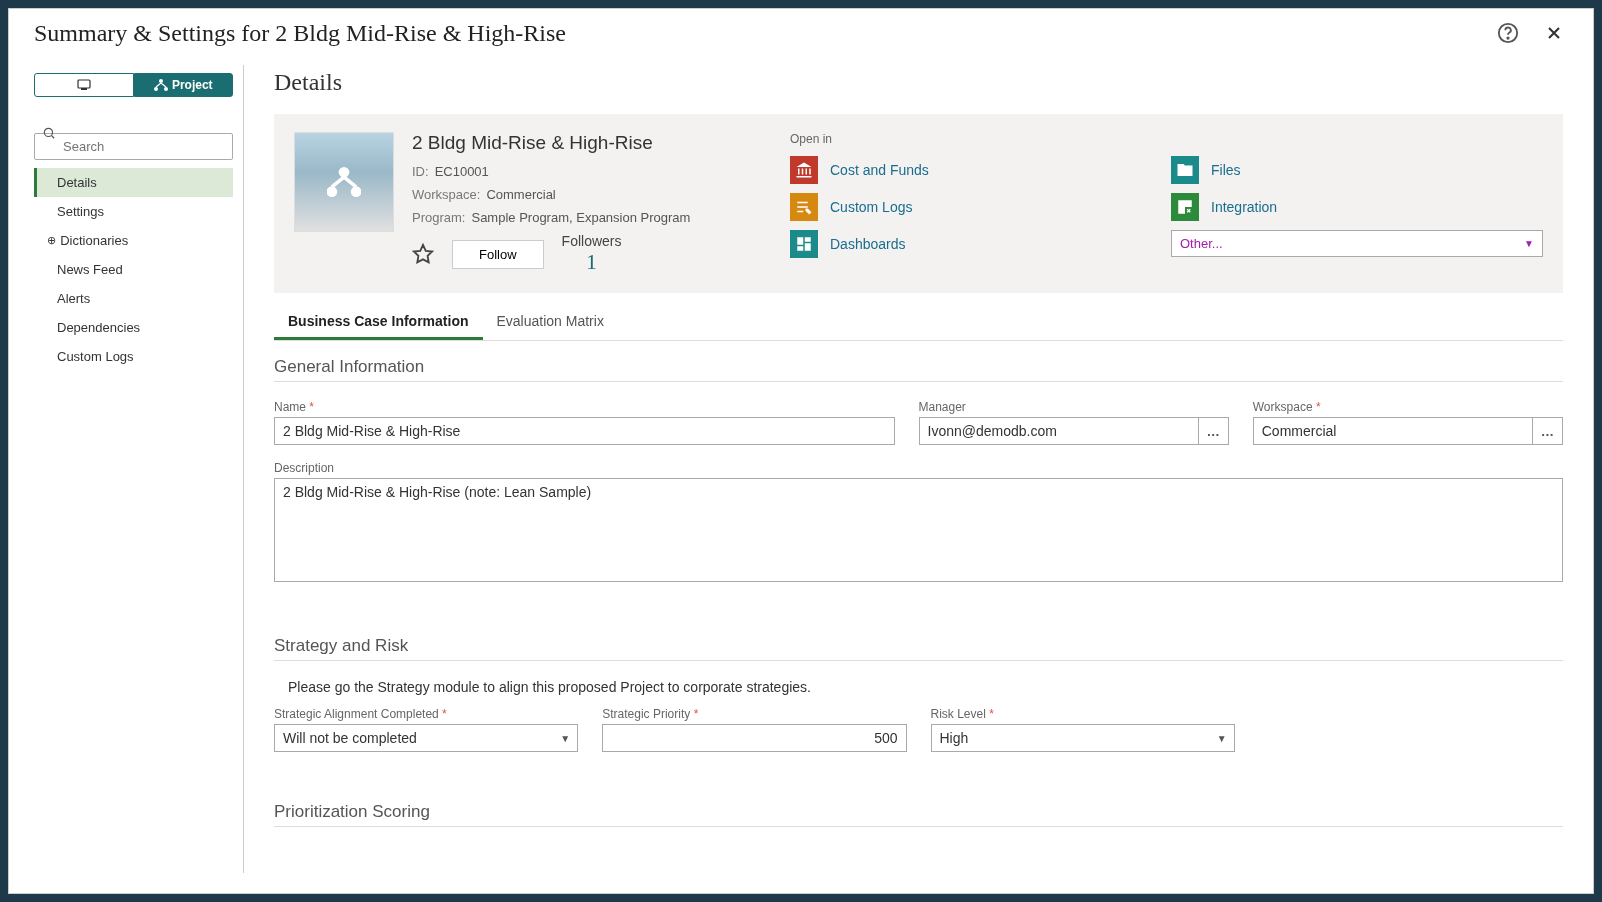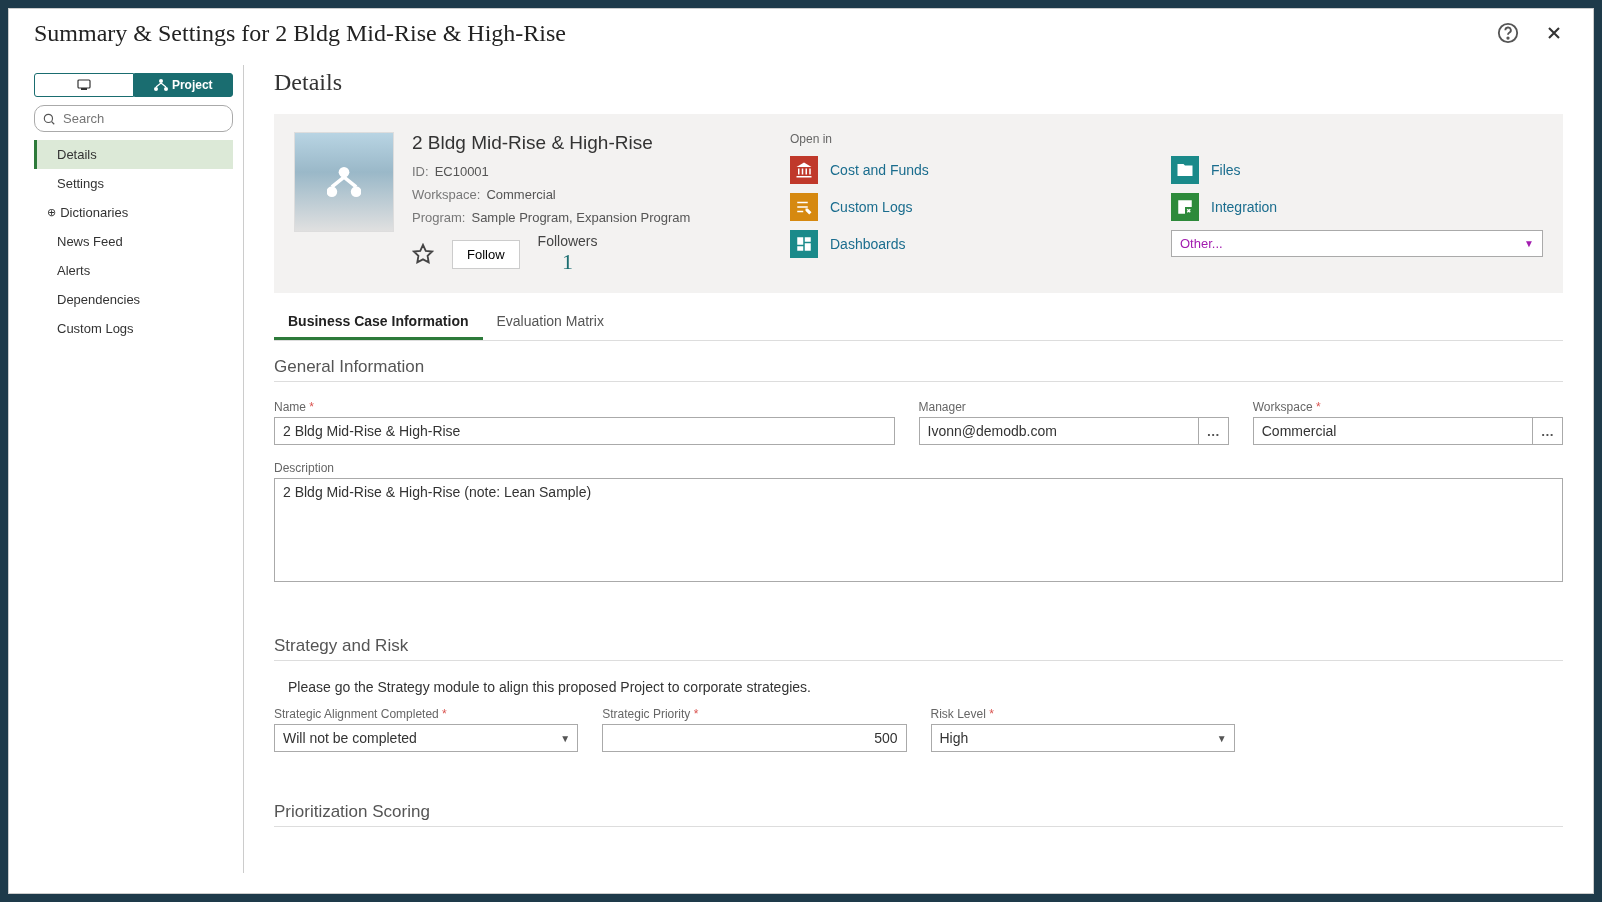--- a/index.html
+++ b/index.html
@@ -11,40 +11,40 @@
   .header-actions { display: flex; gap: 18px; align-items: center; }
   .icon-btn { background: none; border: none; cursor: pointer; color: #333; width: 28px; height: 28px; display: flex; align-items: center; justify-content: center; }
   .modal-body { display: flex; flex: 1; overflow: hidden; }
   .sidebar { width: 220px; padding: 8px 10px; border-right: 1px solid #ccc; margin-top: 8px; margin-bottom: 20px; margin-left: 15px; }
   .scope-toggle { display: flex; margin-bottom: 8px; }
   .scope-btn { flex: 1; border: 1px solid #1a6d70; padding: 4px 0; font-size: 12px; display: flex; align-items: center; justify-content: center; gap: 4px; cursor: pointer; }
   .scope-btn.left { background: #fff; color: #333; border-radius: 3px 0 0 3px; }
   .scope-btn.right { background: #1a6d70; color: #fff; border-radius: 0 3px 3px 0; font-weight: bold; }
   .search-wrap { position: relative; margin-bottom: 8px; }
   .search-wrap svg { position: absolute; left: 8px; top: 50%; transform: translateY(-50%); width: 14px; height: 14px; color: #555; }
-  .search-input { width: 100%; padding: 5px 8px 5px 28px; border: 1px solid #aaa; border-radius: 10px; font-size: 13px; }
+  .search-input { width: 100%; padding: 5px 8px 5px 28px; border: 1px solid #aaa; border-radius: 2px; font-size: 13px; margin-top: 28px; }
   .nav-list { list-style: none; }
   .nav-item { padding: 7px 20px; font-size: 13px; color: #333; cursor: pointer; border-left: 3px solid transparent; }
   .nav-item.active { background: #dce9d7; border-left-color: #2d7a3a; font-weight: 500; }
   .nav-item.expandable { padding-left: 10px; display: flex; align-items: center; gap: 4px; }
   .nav-item.expandable .exp-icon { font-size: 11px; }
   .content { flex: 1; padding: 12px 30px 20px 30px; overflow-y: auto; height: calc(100% - 20px); }
   .content::-webkit-scrollbar { width: 14px; }
   .content::-webkit-scrollbar-thumb { background: #bbb; border-radius: 10px; border: 3px solid #fff; }
   .page-heading { font-size: 24px; font-weight: 400; color: #333; font-family: Georgia, serif; margin-bottom: 18px; }
   .summary-box { background: #f3f2f1; padding: 18px 20px; display: flex; gap: 18px; margin-bottom: 12px; }
   .thumb { width: 100px; height: 100px; background: linear-gradient(180deg, #b8d4e3 0%, #9ab8c8 40%, #e0e0e0 100%); position: relative; border: 1px solid #ddd; }
   .thumb-badge { position: absolute; top: 50%; left: 50%; transform: translate(-50%, -50%); width: 38px; height: 38px; border-radius: 50%; display: flex; align-items: center; justify-content: center; }
   .info-col { flex: 0 0 auto; min-width: 360px; }
   .proj-name { font-size: 19px; color: #333; margin-bottom: 10px; }
   .meta-row { font-size: 13px; color: #555; margin-bottom: 8px; }
   .meta-row .label { color: #777; margin-right: 6px; }
   .follow-row { display: flex; align-items: center; gap: 18px; margin-top: 6px; }
   .star-icon { width: 22px; height: 22px; color: #444; cursor: pointer; }
-  .follow-btn { border: 1px solid #ccc; background: #fff; padding: 6px 14px; font-size: 13px; cursor: pointer; }
+  .follow-btn { border: 1px solid #ccc; background: #fff; padding: 6px 26px; font-size: 13px; cursor: pointer; }
   .followers { text-align: center; }
   .followers-label { font-size: 14px; color: #444; }
   .followers-count { font-size: 22px; color: #1a6d70; font-family: Georgia, serif; }
   .openin-col { flex: 1; display: flex; }
   .openin-header { font-size: 12px; color: #666; margin-bottom: 10px; }
   .openin-grid { display: grid; grid-template-columns: 1fr 1fr; column-gap: 10px; row-gap: 10px; gap: 9px; }
   .openin-item { display: flex; align-items: center; gap: 12px; cursor: pointer; }
   .openin-icon { width: 28px; height: 28px; display: flex; align-items: center; justify-content: center; color: #fff; flex-shrink:0; }
   .openin-label { font-size: 14px; color: #1a6d8e; }
   .other-select { width: 100%; border: 1px solid #aaa; background: #fff; padding: 5px 8px; font-size: 13px; color: #a21caf; display: flex; justify-content: space-between; align-items: center; cursor: pointer; }

